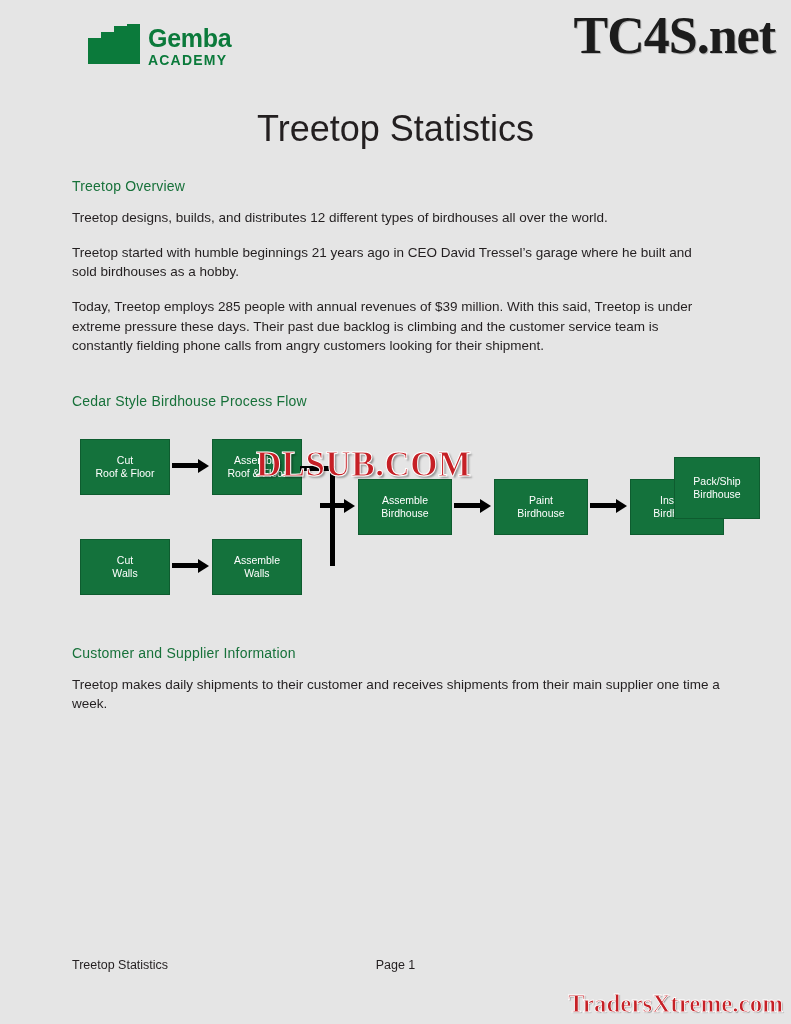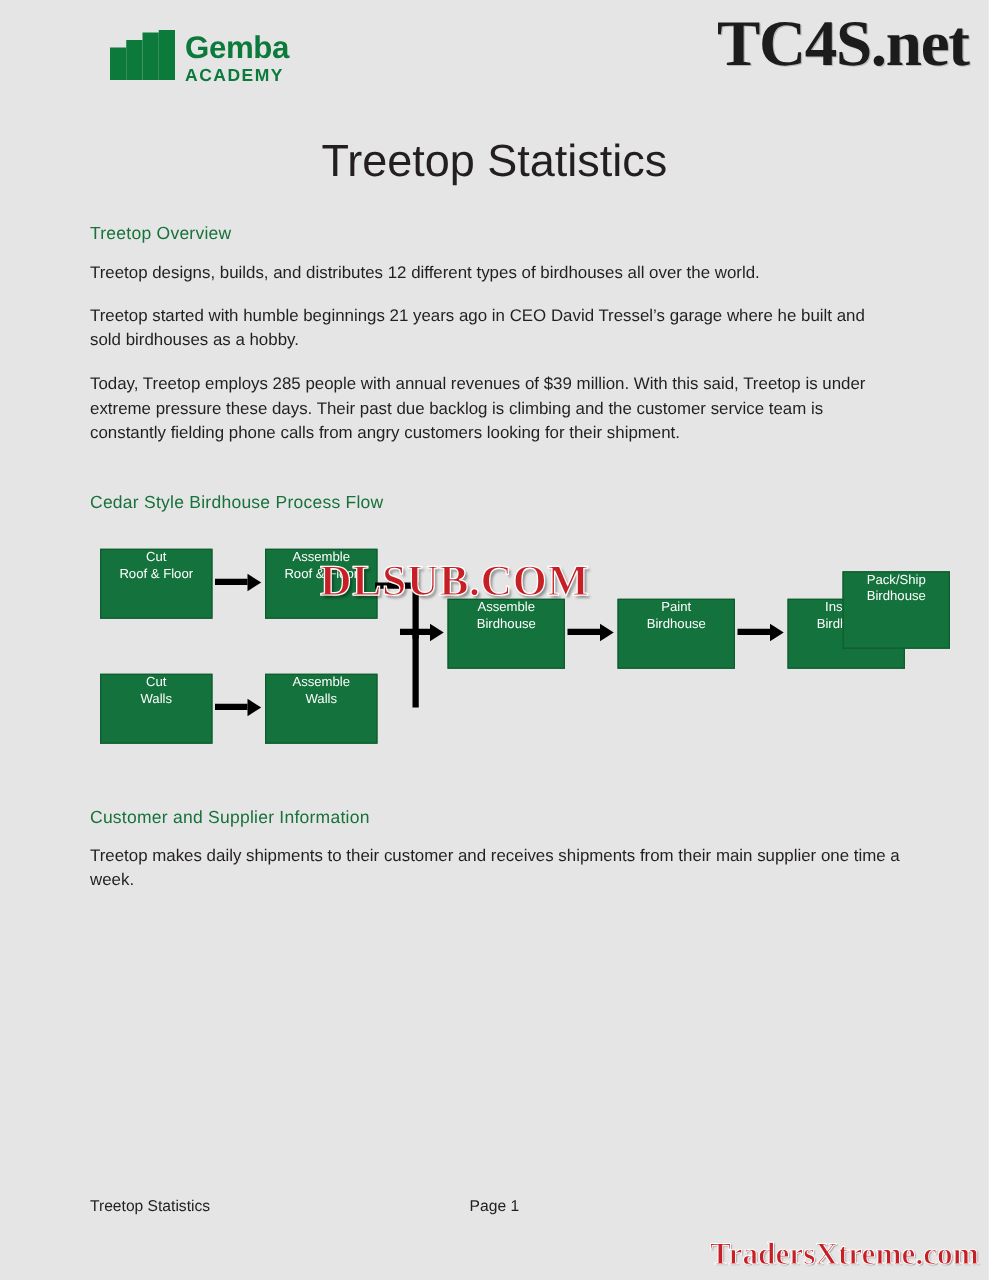--- a/index.html
+++ b/index.html
@@ -115,21 +115,21 @@
     margin: 18px 0 4px 0;
   }
   .node {
     position: absolute;
     background: #14723c;
     color: #ffffff;
     font-size: 10.5px;
     line-height: 1.25;
     text-align: center;
     display: flex;
-    align-items: flex-start;
+    align-items: center;
     justify-content: center;
     border: 1px solid #0e5c2f;
   }
   .arrow {
     position: absolute;
     height: 0;
     display: flex;
     align-items: center;
   }
   .arrow .shaft {

